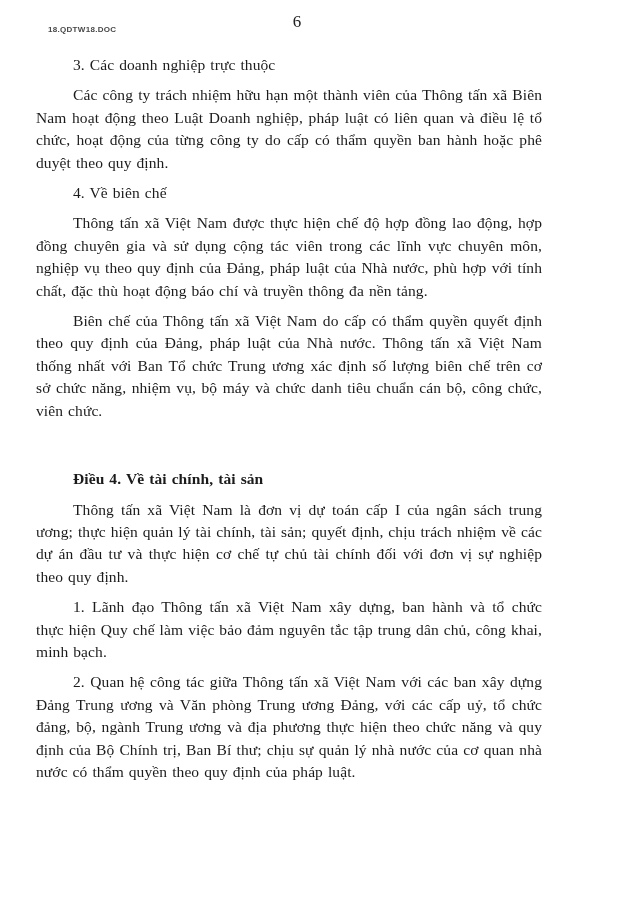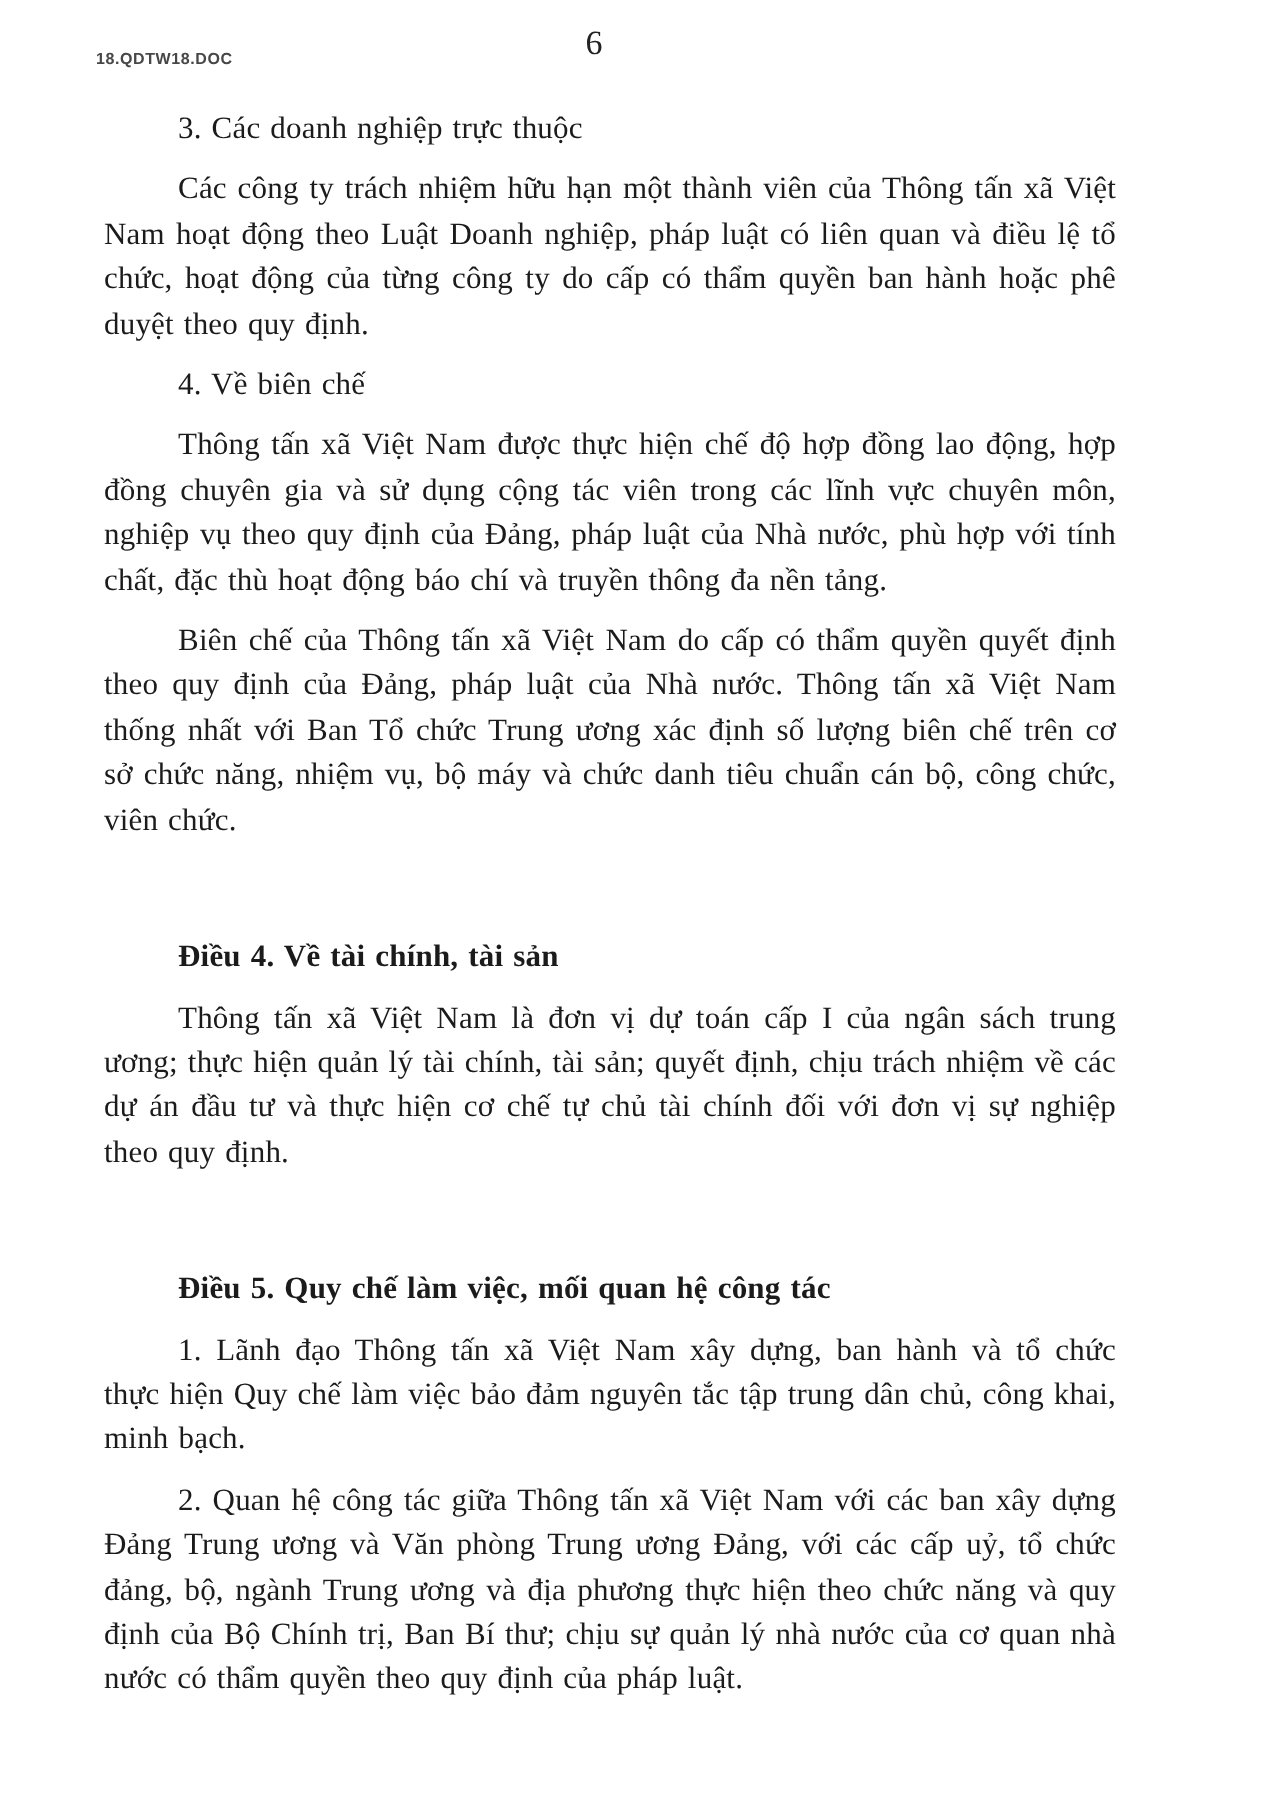--- a/index.html
+++ b/index.html
@@ -32,21 +32,21 @@
     position: absolute;
     top: 12px;
     left: 0;
     width: 594px;
     text-align: center;
     font-size: 17px;
     color: #222222;
   }
   .document-body {
     position: absolute;
-    left: 52px;
+    left: 36px;
     top: 54px;
     width: 506px;
   }
   .document-body p {
     margin: 0 0 8px 0;
     font-size: 15.5px;
     line-height: 22.4px;
     text-align: justify;
     text-indent: 37px;
     letter-spacing: 0.1px;
@@ -58,23 +58,22 @@
   }
 </style>
 </head>
 <body>
 
 <div class="page">
   <div class="doc-ref">18.QDTW18.DOC</div>
   <div class="page-number">6</div>
   <div class="document-body">
       <p class="normal">3. Các doanh nghiệp trực thuộc</p>
-      <p class="normal">Các công ty trách nhiệm hữu hạn một thành viên của Thông tấn xã Việt Nam hoạt động theo Luật Doanh nghiệp, pháp luật có liên quan và điều lệ tổ chức, hoạt động của từng công ty do cấp có thẩm quyền ban hành hoặc phê duyệt theo quy định.</p>
+      <p class="normal">Các công ty trách nhiệm hữu hạn một thành viên của Thông tấn xã Biên Nam hoạt động theo Luật Doanh nghiệp, pháp luật có liên quan và điều lệ tổ chức, hoạt động của từng công ty do cấp có thẩm quyền ban hành hoặc phê duyệt theo quy định.</p>
       <p class="normal">4. Về biên chế</p>
       <p class="normal">Thông tấn xã Việt Nam được thực hiện chế độ hợp đồng lao động, hợp đồng chuyên gia và sử dụng cộng tác viên trong các lĩnh vực chuyên môn, nghiệp vụ theo quy định của Đảng, pháp luật của Nhà nước, phù hợp với tính chất, đặc thù hoạt động báo chí và truyền thông đa nền tảng.</p>
       <p class="normal">Biên chế của Thông tấn xã Việt Nam do cấp có thẩm quyền quyết định theo quy định của Đảng, pháp luật của Nhà nước. Thông tấn xã Việt Nam thống nhất với Ban Tổ chức Trung ương xác định số lượng biên chế trên cơ sở chức năng, nhiệm vụ, bộ máy và chức danh tiêu chuẩn cán bộ, công chức, viên chức.</p>
       <p class="heading">Điều 4. Về tài chính, tài sản</p>
       <p class="normal">Thông tấn xã Việt Nam là đơn vị dự toán cấp I của ngân sách trung ương; thực hiện quản lý tài chính, tài sản; quyết định, chịu trách nhiệm về các dự án đầu tư và thực hiện cơ chế tự chủ tài chính đối với đơn vị sự nghiệp theo quy định.</p>
-      <p class="heading">Điều 5. Quy chế làm việc, mối quan hệ công tác</p>
       <p class="normal">1. Lãnh đạo Thông tấn xã Việt Nam xây dựng, ban hành và tổ chức thực hiện Quy chế làm việc bảo đảm nguyên tắc tập trung dân chủ, công khai, minh bạch.</p>
       <p class="normal">2. Quan hệ công tác giữa Thông tấn xã Việt Nam với các ban xây dựng Đảng Trung ương và Văn phòng Trung ương Đảng, với các cấp uỷ, tổ chức đảng, bộ, ngành Trung ương và địa phương thực hiện theo chức năng và quy định của Bộ Chính trị, Ban Bí thư; chịu sự quản lý nhà nước của cơ quan nhà nước có thẩm quyền theo quy định của pháp luật.</p>
     </div>
 </div>
 
 </body></html>

